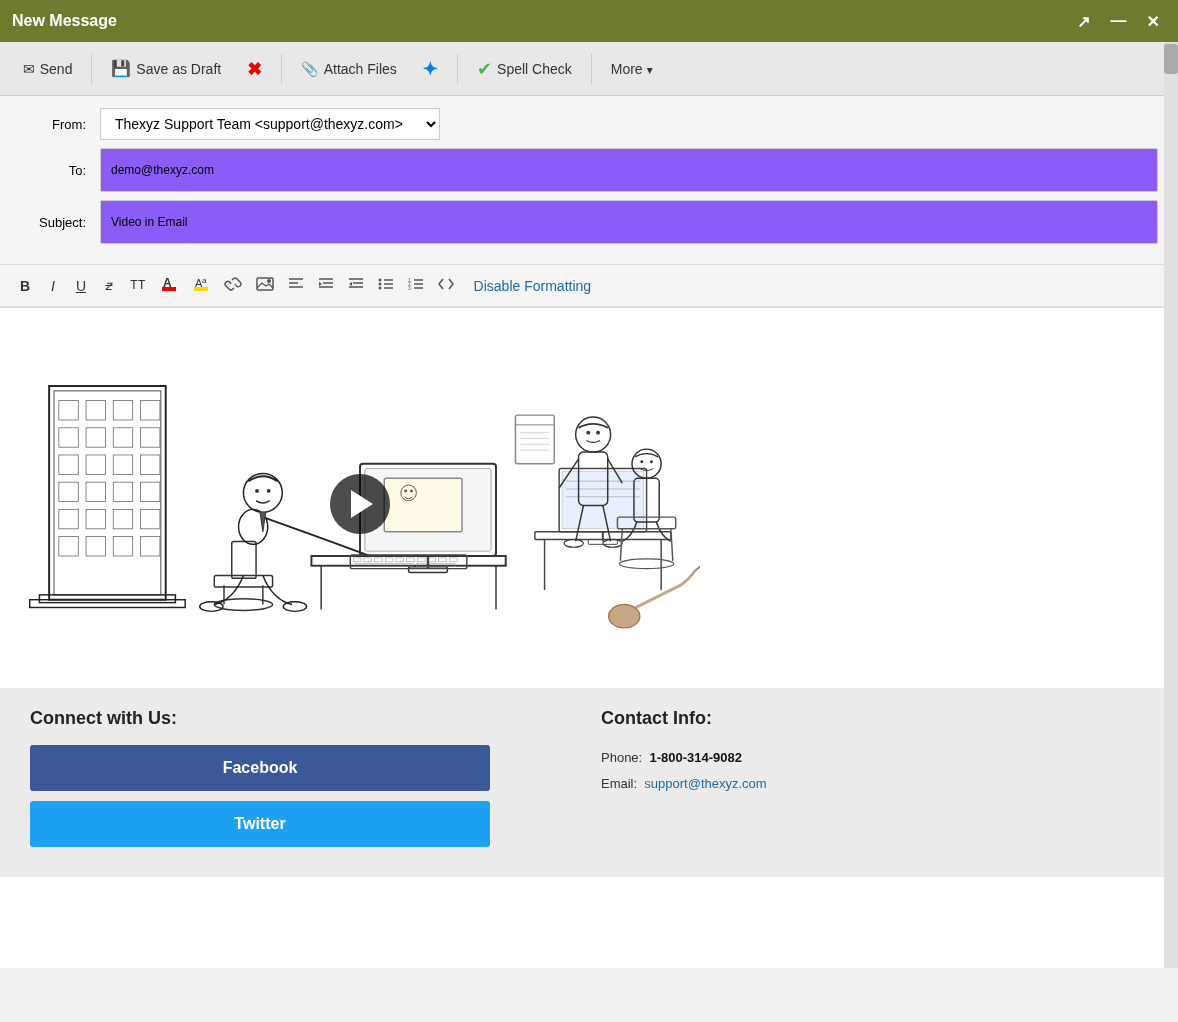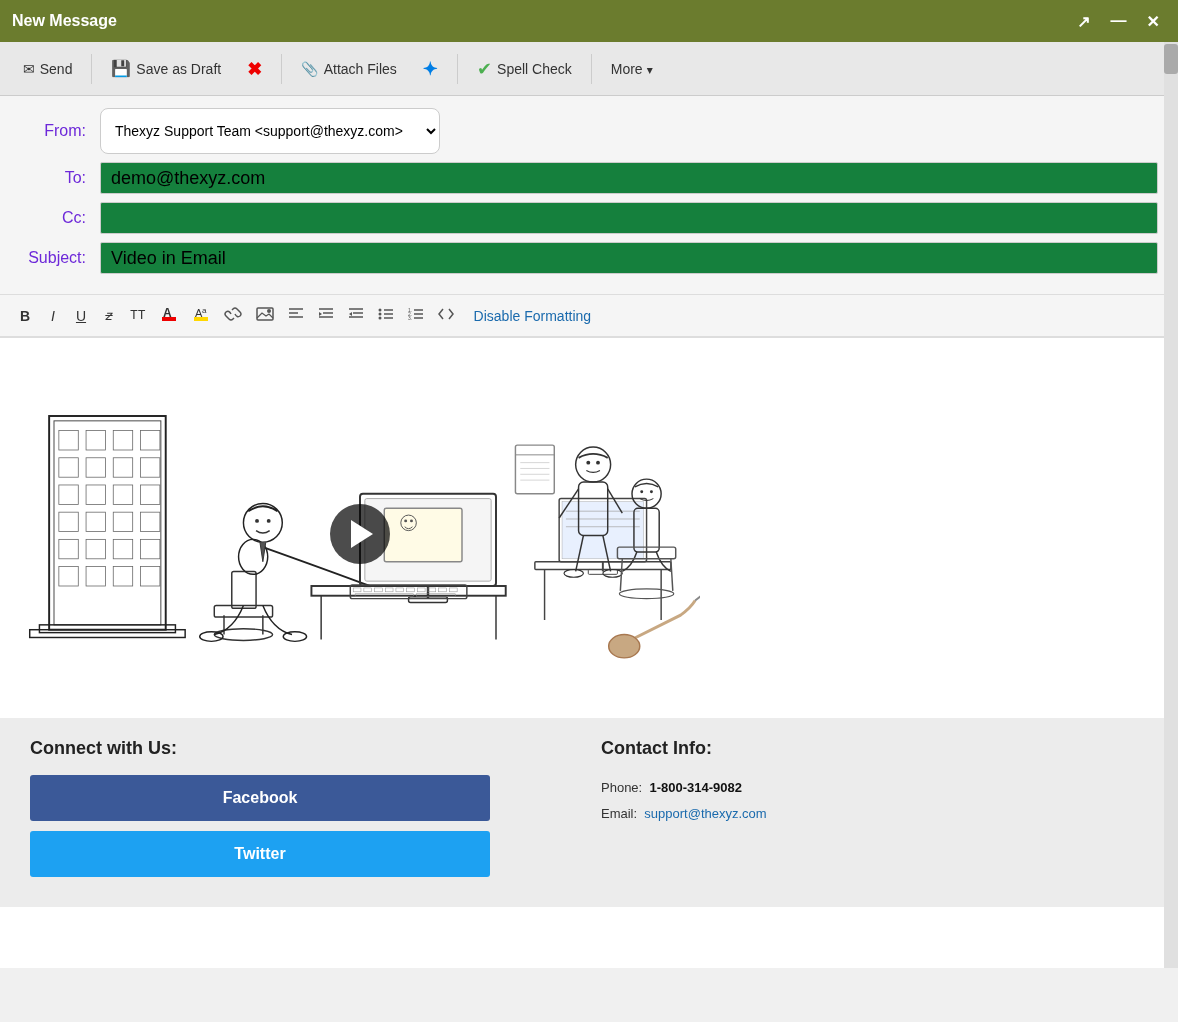--- a/index.html
+++ b/index.html
@@ -76,42 +76,42 @@
     }
     .form-row {
       display: flex;
       align-items: center;
       margin-bottom: 8px;
     }
     .form-label {
       width: 80px;
       text-align: right;
       padding-right: 14px;
-      color: #6d28d9;
-      font-size: 16px;
+      color: #000000;
+      font-size: 13px;
       flex-shrink: 0;
     }
     .form-input {
       flex: 1;
       padding: 6px 10px;
       border: 1px solid #ccc;
       border-radius: 2px;
-      font-size: 18px;
-      background: #15803d;
-      height: 32px;
+      font-size: 12px;
+      background: #8b5cf6;
+      height: 44px;
     }
     .form-select {
       flex: 0 0 auto;
       width: 340px;
       padding: 6px 10px;
       border: 1px solid #ccc;
-      border-radius: 8px;
+      border-radius: 0;
       font-size: 14px;
       background: white;
-      height: 46px;
+      height: 32px;
       cursor: pointer;
     }
 
     
     .format-bar {
       background: #f5f5f5;
       border-bottom: 2px solid #ddd;
       display: flex;
       align-items: center;
       padding: 6px 12px;
@@ -309,24 +309,20 @@
   <div class="form-area">
     <div class="form-row">
       <label class="form-label">From:</label>
       <select class="form-select">
         <option>Thexyz Support Team &lt;support@thexyz.com&gt;</option>
       </select>
     </div>
     <div class="form-row">
       <label class="form-label">To:</label>
       <input class="form-input" type="text" value="demo@thexyz.com" style="">
-    </div>
-    <div class="form-row">
-      <label class="form-label">Cc:</label>
-      <input class="form-input" type="text" value="" style="">
     </div>
     <div class="form-row">
       <label class="form-label">Subject:</label>
       <input class="form-input" type="text" value="Video in Email" style="">
     </div>
   </div>
 
   <div class="format-bar">
     <button class="format-btn format-bold">B</button>
     <button class="format-btn format-italic">I</button>

